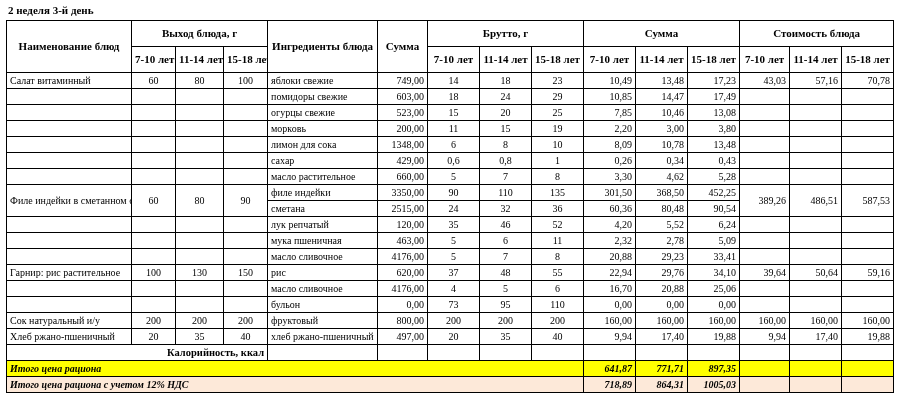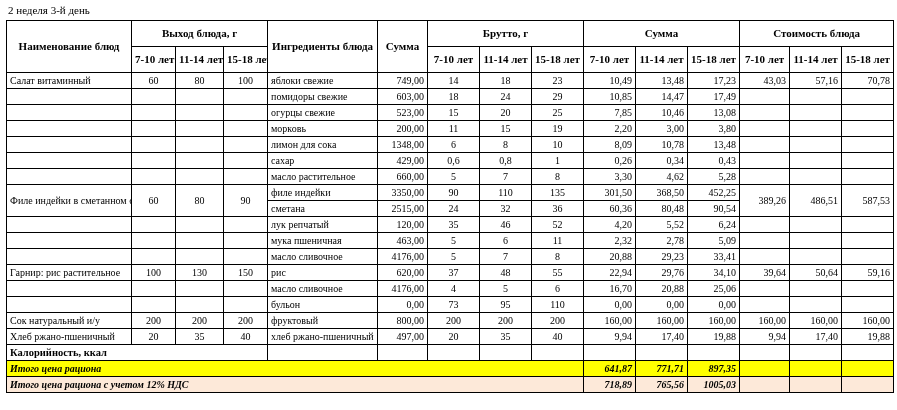--- a/index.html
+++ b/index.html
@@ -17,21 +17,21 @@
   .page {
     position: relative;
     width: 897px;
     height: 410px;
     box-sizing: border-box;
     padding: 4px 6px 0 6px;
   }
   .doc-title {
     font-family: "Liberation Serif", serif;
     font-size: 11px;
-    font-weight: normal;
+    font-weight: bold;
     margin: 0 0 4px 2px;
     line-height: 12px;
   }
   table.menu {
     border-collapse: collapse;
     table-layout: fixed;
     width: 884px;
     font-size: 10px;
     line-height: 11px;
   }
@@ -73,21 +73,21 @@
   }
   .totals-label {
     font-weight: bold;
     font-style: italic;
     text-align: left;
     font-size: 10px;
     font-family: Liberation Serif, serif;
   }
   .kcal {
     font-weight: bold;
-    text-align: left;
+    text-align: right;
     font-size: 10.5px;
   }
   .hdr-tall { height: 26px; }
 </style>
 </head>
 <body>
 
 <div class="page">
 
   <div class="doc-title">2 неделя 3-й день</div>
@@ -457,21 +457,21 @@
         <td class="r bold italic">771,71</td>
         <td class="r bold italic">897,35</td>
         <td></td>
         <td></td>
         <td></td>
       </tr>
 
       <tr class="row-h total-peach">
         <td class="totals-label" colspan="9">Итого цена рациона с учетом 12% НДС</td>
         <td class="r bold italic">718,89</td>
-        <td class="r bold italic">765,56</td>
+        <td class="r bold italic">864,31</td>
         <td class="r bold italic">1005,03</td>
         <td></td>
         <td></td>
         <td></td>
       </tr>
 
     </tbody>
   </table>
 </div>
 

